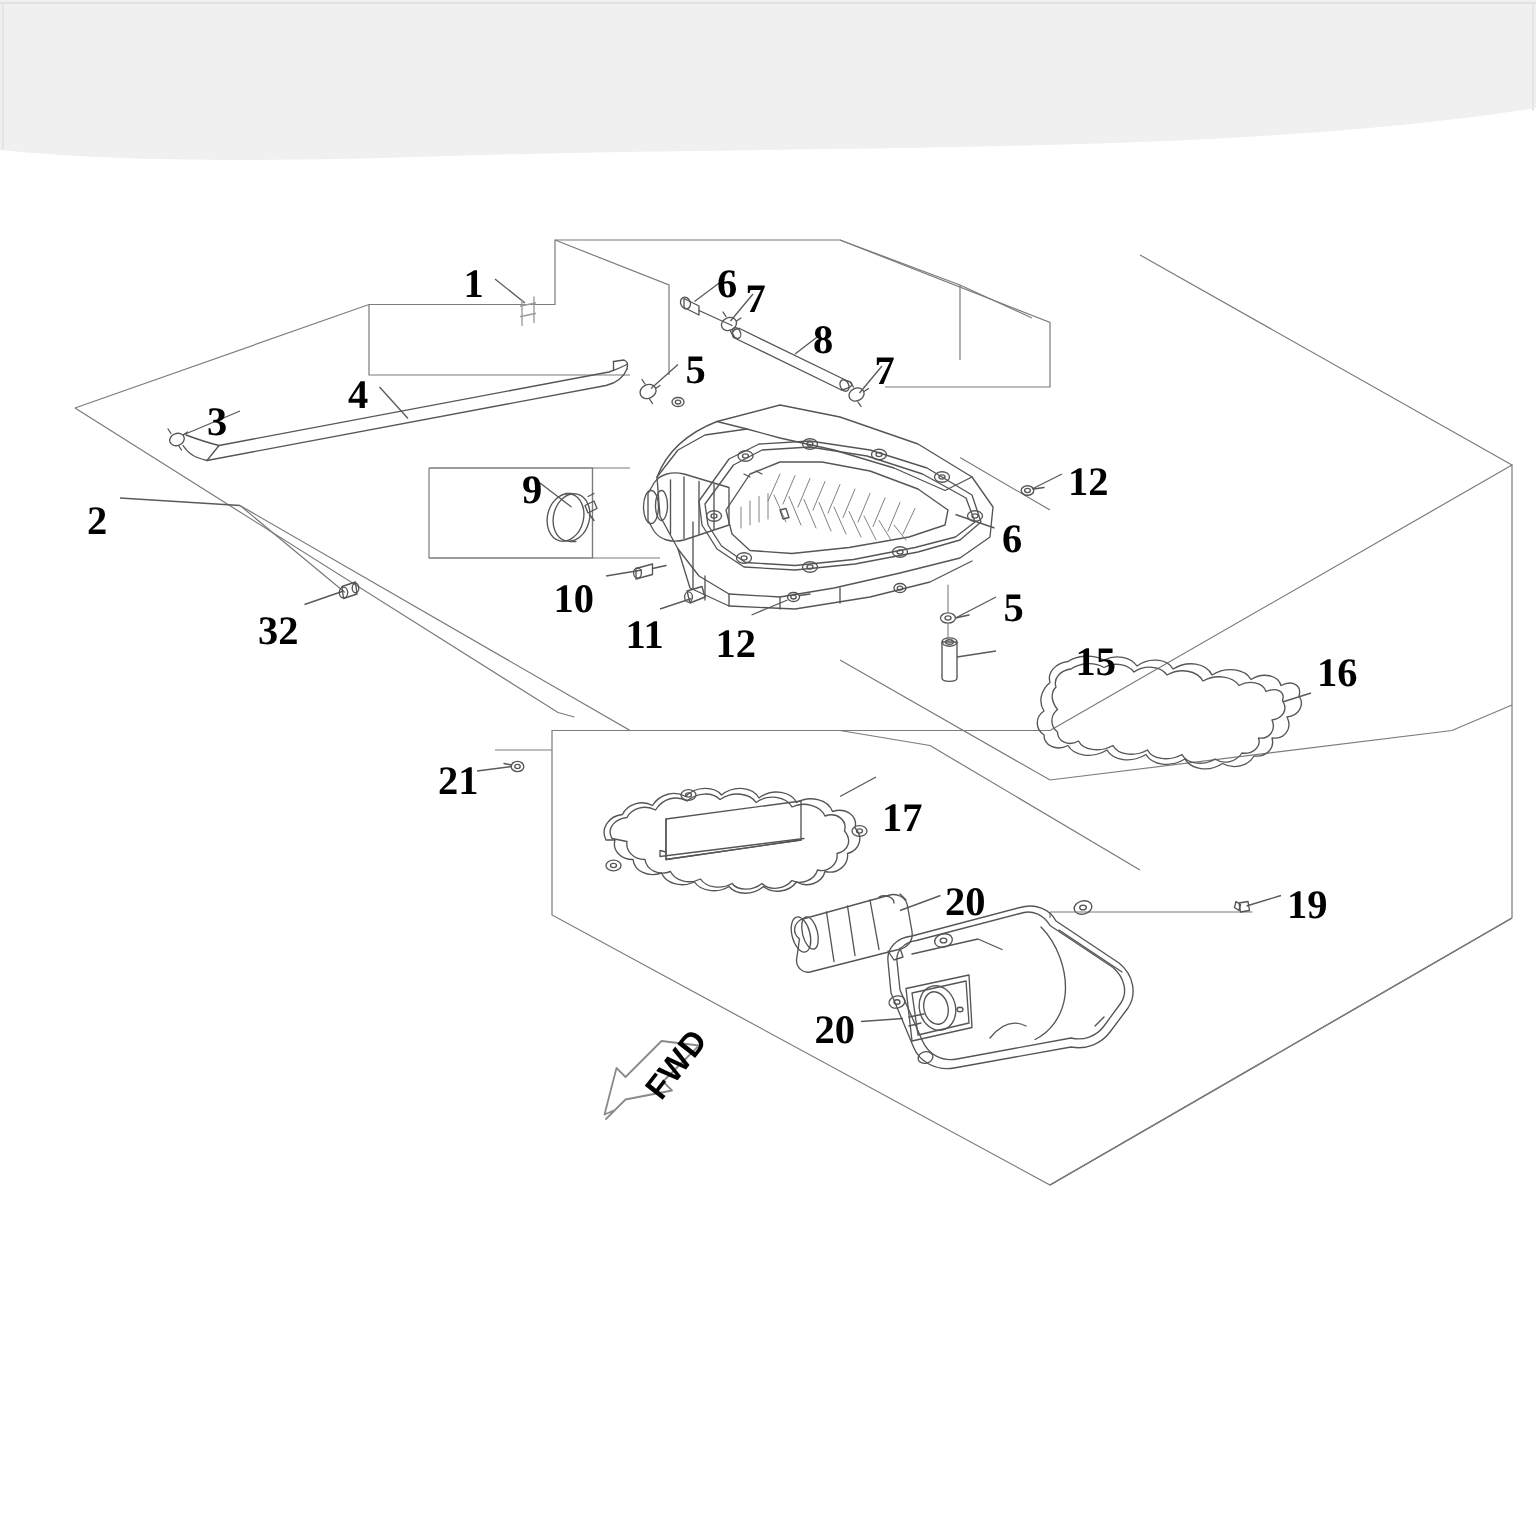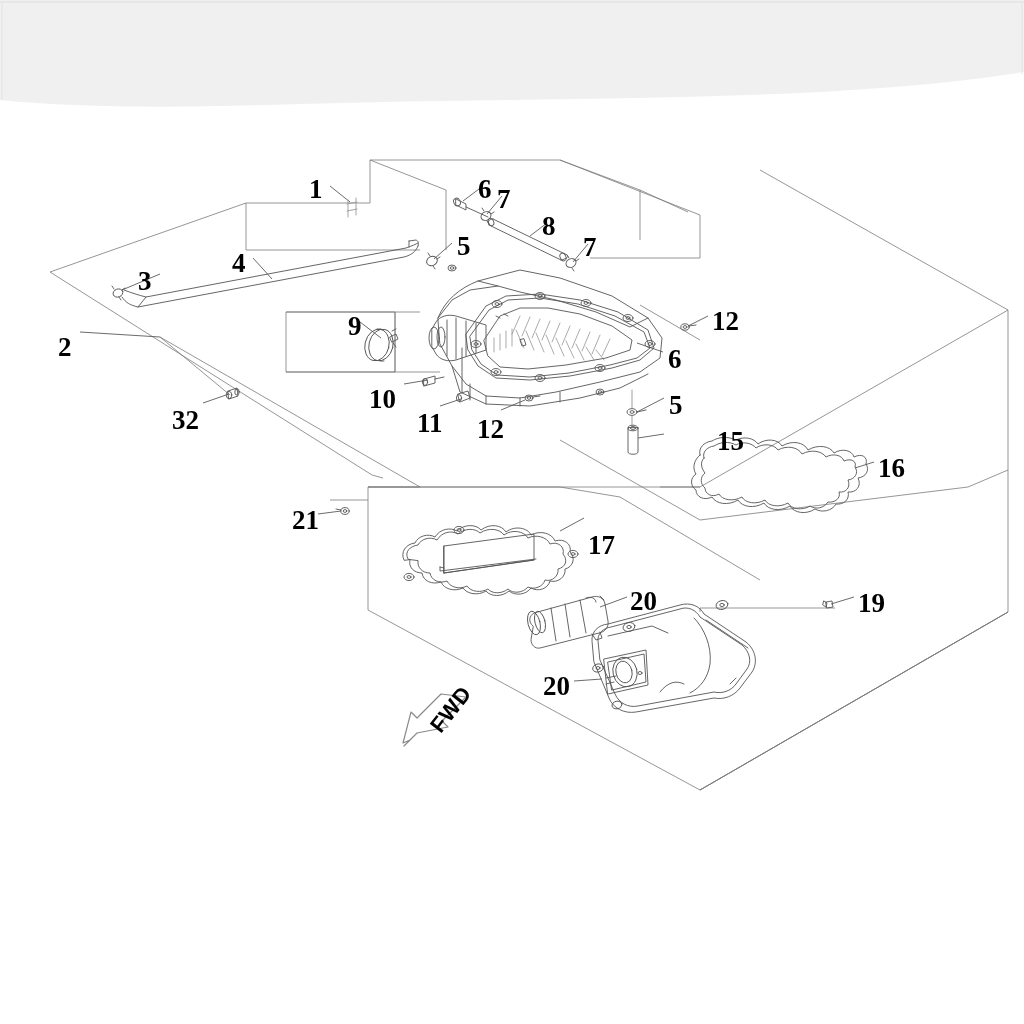--- a/index.html
+++ b/index.html
@@ -437,21 +437,21 @@
   <div class="callout" style="left:542px; top:213px;">8</div>
   <div class="callout" style="left:583px; top:234px;">7</div>
   <div class="callout" style="left:348px; top:313px;">9</div>
   <div class="callout" style="left:369px; top:386px;">10</div>
   <div class="callout" style="left:417px; top:410px;">11</div>
   <div class="callout" style="left:477px; top:416px;">12</div>
   <div class="callout" style="left:712px; top:308px;">12</div>
   <div class="callout" style="left:668px; top:346px;">6</div>
   <div class="callout" style="left:669px; top:392px;">5</div>
   <div class="callout" style="left:669px; top:428px;margin-left:48px;">15</div>
-  <div class="callout" style="left:878px; top:455px;text-align:right;">16</div>
+  <div class="callout" style="left:878px; top:435px;text-align:right;">16</div>
   <div class="callout" style="left:588px; top:532px;font-family:Liberation Serif, serif;">17</div>
   <div class="callout" style="left:630px; top:588px;">20</div>
   <div class="callout" style="left:858px; top:590px;">19</div>
   <div class="callout" style="left:543px; top:673px;">20</div>
   <div class="callout" style="left:292px; top:507px;">21</div>
   <div class="callout" style="left:172px; top:407px;">32</div>
 
   <div class="fwd-label" style="left:425px; top:722px;">FWD</div>
 
 </div>

